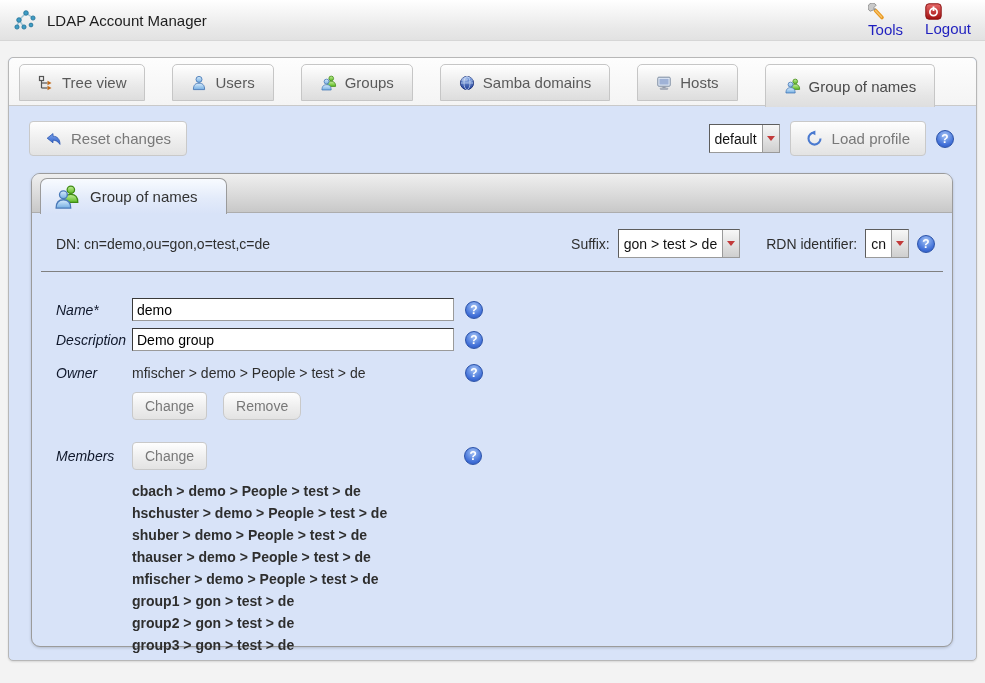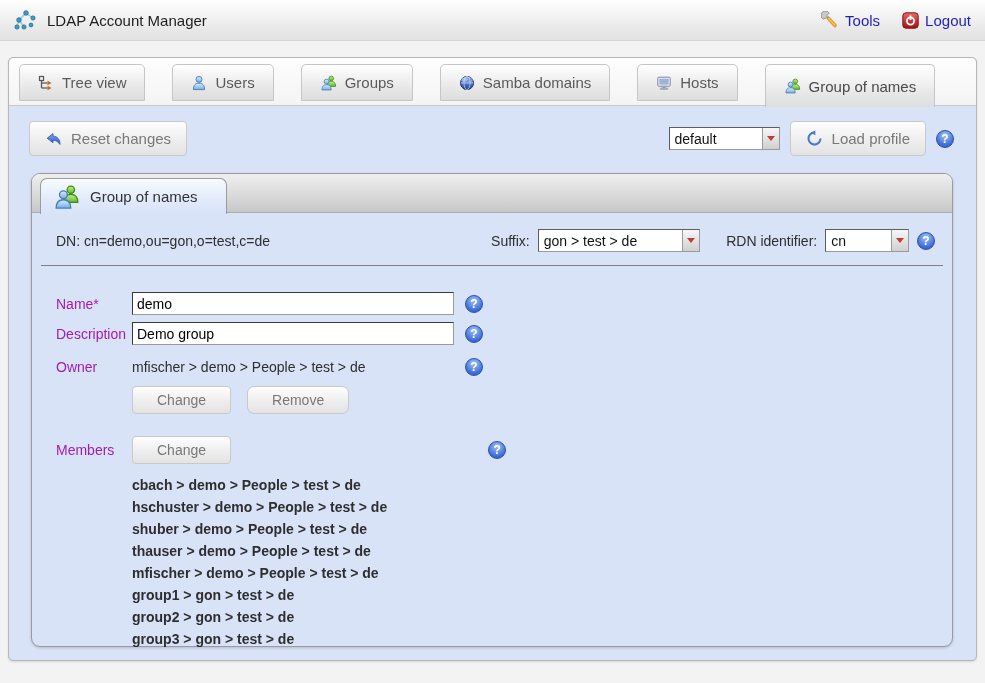--- a/index.html
+++ b/index.html
@@ -11,21 +11,21 @@
     color:#222;
   }
   
   .topbar {
     height:41px; background:linear-gradient(#ffffff,#e9e9e9 70%,#e2e2e2);
     border-bottom:1px solid #d6d6d6;
     display:flex; align-items:center; padding:0 14px;
   }
   .topbar-title { font-size:15px; color:#1d1d1d; margin-left:9px; }
   .topbar-right { margin-left:auto; display:flex; align-items:center; gap:22px; }
-  .top-link { display:flex; align-items:flex-end; gap:6px; color:#1f1fbf; font-size:15px; cursor:pointer; text-decoration:none; }
+  .top-link { display:flex; align-items:flex-start; color:#1f1fbf; font-size:15px; cursor:pointer; text-decoration:none;flex-direction:column; }
 
   
   .outer {
     position:absolute; left:8px; top:57px; width:969px; height:604px;
     border:1px solid #b7b7b7; border-radius:5px;
     background:#d8e3f8; box-shadow:0 1px 2px rgba(0,0,0,.12);
   }
   
   .tabstrip {
     height:48px; background:linear-gradient(#fdfdfd,#f4f4f4);
@@ -47,28 +47,28 @@
   
   .toolbar { display:flex; align-items:center; padding:15px 22px 0 20px; }
   .btn {
     display:inline-flex; align-items:center; gap:9px;
     padding:8px 15px;
     background:linear-gradient(#fefefe,#eeeeee 55%,#e3e3e3);
     border:1px solid #c9c9c9; border-radius:4px;
     color:#787878; font-size:15px; cursor:pointer; white-space:nowrap;
   }
   .btn + .btn { margin-left:8px;border-radius:7px; }
-  .btn-small { padding:5px 24px; font-size:14px; gap:6px; }
+  .btn-small { padding:5px 12px; font-size:14px; gap:6px; }
   .spacer { flex:1; }
 
   
   .xselect {
-    display:inline-flex; align-items:stretch; height:23px;
+    display:inline-flex; align-items:stretch; height:29px;
     background:#ffffff; border:1px solid #6f6f6f; border-color:#5d5d5d #9a9a9a #9a9a9a #5d5d5d;
-    font-size:14px; color:#111; cursor:pointer;gap:40px;
+    font-size:14px; color:#111; cursor:pointer;
   }
   .xselect .txt { display:flex; align-items:center; padding:0 5px; white-space:nowrap; }
   .xselect .arrowbtn {
     width:17px; display:flex; align-items:center; justify-content:center;
     background:linear-gradient(#f7f7f7,#cfcfcf); border-left:1px solid #9a9a9a;
   }
   .tri-down { width:0; height:0; border-left:4px solid transparent; border-right:4px solid transparent; border-top:5px solid #c23a3a; }
 
   
   .help {
@@ -105,21 +105,21 @@
     border-bottom:1px solid #808080;
     font-size:14px; color:#2e2e2e;
   }
   .dn-row .right { margin-left:auto; display:flex; align-items:center; gap:8px; }
   .dn-row .seclabel { color:#2e2e2e; }
   .gap18 { width:10px; }
 
   
   .formarea { padding:26px 0 0 24px; font-size:14px; }
   .frow { display:flex; align-items:center; margin-bottom:7px; }
-  .frow .lbl { width:76px; flex:0 0 76px; color:#a21caf; }
+  .frow .lbl { width:76px; flex:0 0 76px; color:#0f172a;font-style:italic; }
   .txtfield {
     width:322px; height:23px; padding:2px 4px;
     border:1px solid #9a9a9a; border-top-color:#3a3a3a; border-left-color:#3a3a3a;
     background:#ffffff; font-family:"Liberation Sans", sans-serif; font-size:14px; color:#000000;
   }
   .hgap { width:11px; flex:0 0 11px; }
   .ownerval { width:322px; color:#2e2e2e; }
   .btnrow { margin:10px 0 22px 76px; display:flex; gap:8px; }
   .memberlist { margin:10px 0 0 76px; line-height:22px; color:#2e2e2e;font-weight:bold; }
   .memberlist div { white-space:nowrap; }

